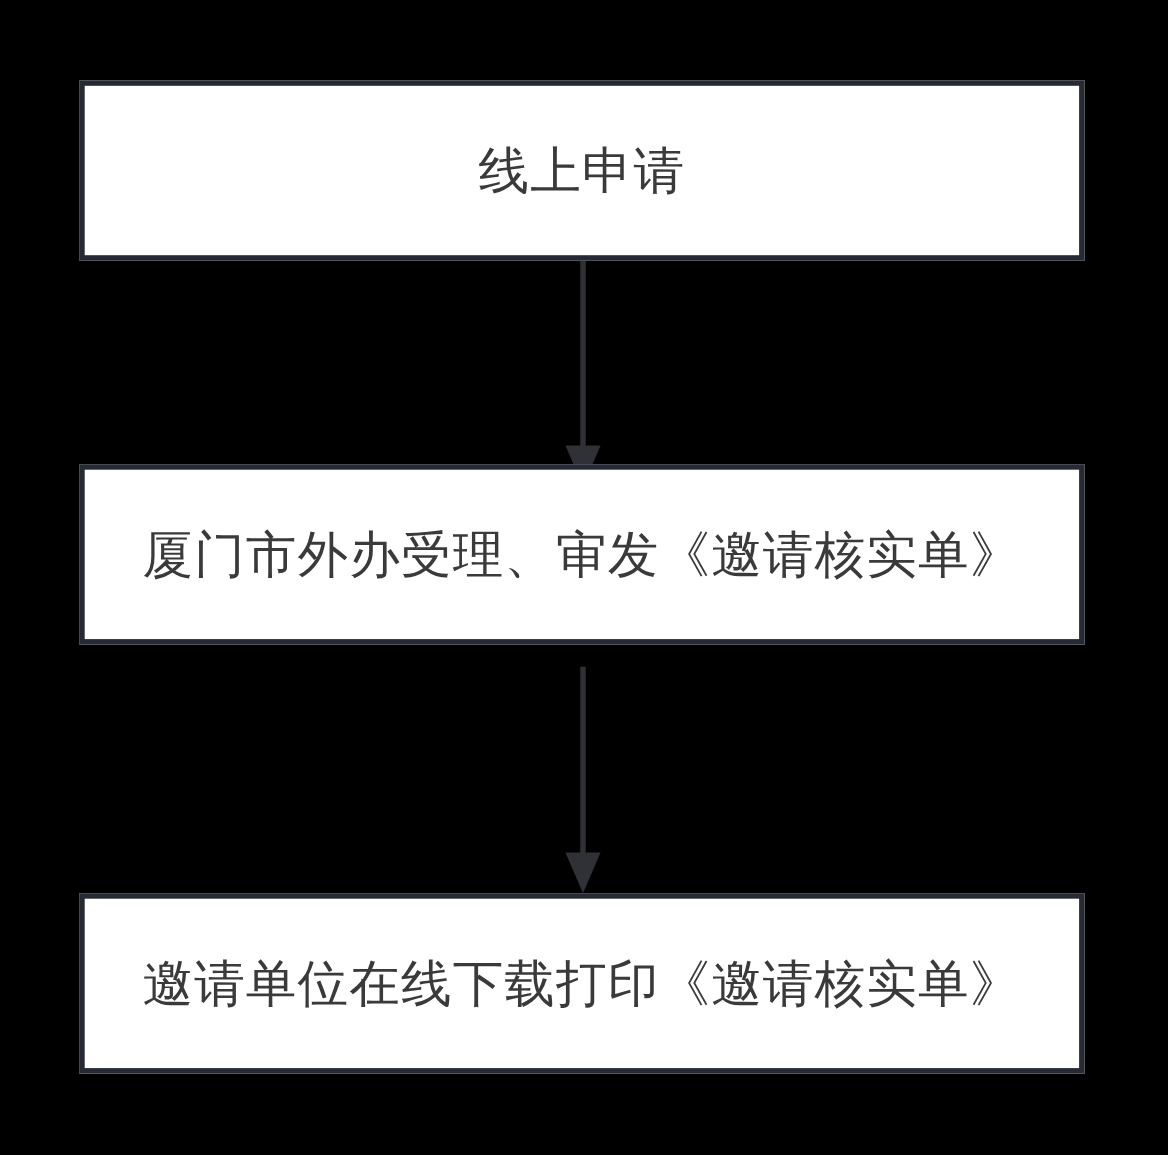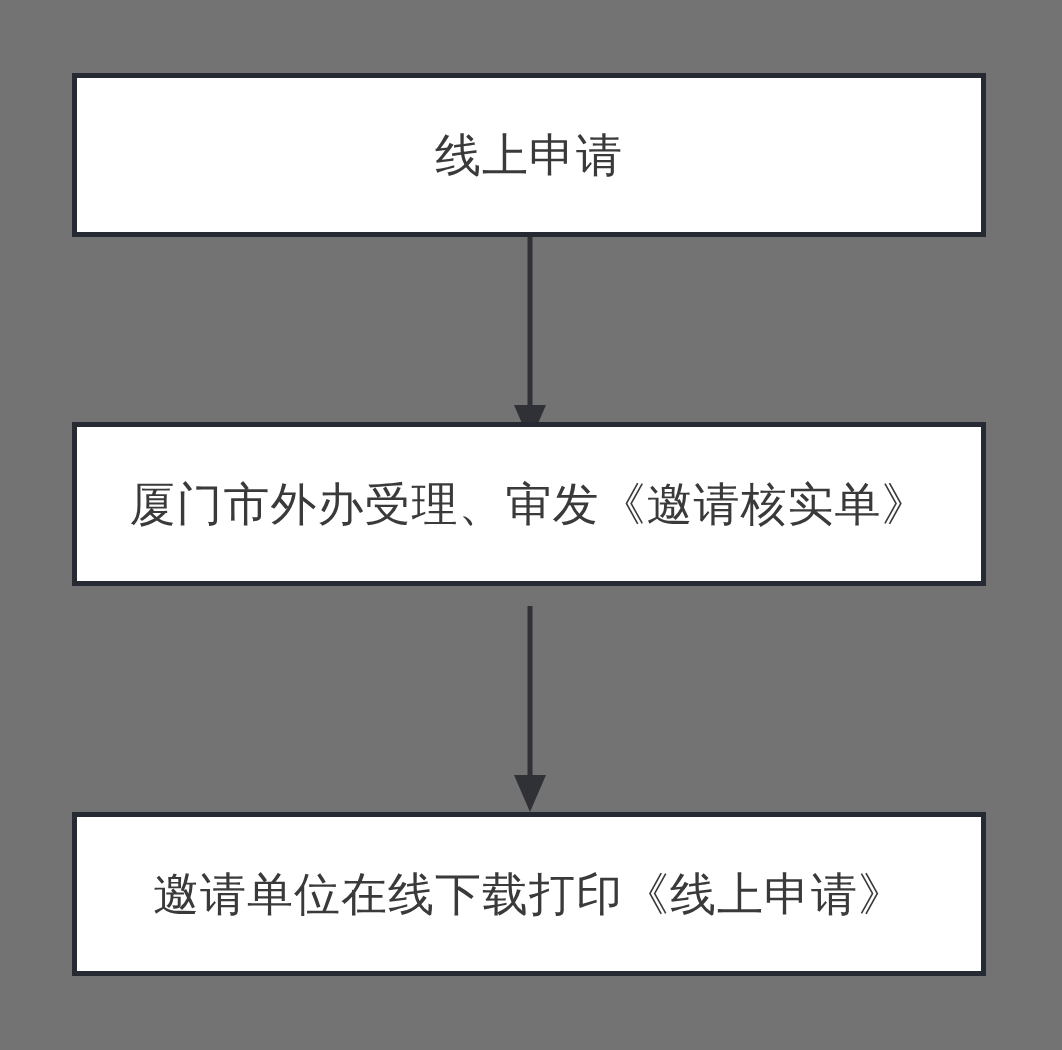--- a/index.html
+++ b/index.html
@@ -4,21 +4,21 @@
 <style>
   html, body {
     margin: 0;
     padding: 0;
     background: #ffffff;
   }
   .canvas {
     position: relative;
     width: 1062px;
     height: 1050px;
-    background: #737373;
+    background: #000000;
     font-family: "Liberation Sans", sans-serif;
     overflow: hidden;
   }
   .flow-box {
     position: absolute;
     left: 72px;
     width: 914px;
     height: 164px;
     box-sizing: border-box;
     border: 5px solid #262a33;
@@ -65,16 +65,16 @@
   <div class="flow-box box-2">
     <span class="label">厦门市外办受理、审发《邀请核实单》</span>
   </div>
 
   <svg class="arrow arrow-2" viewBox="0 0 36 206" preserveAspectRatio="none" aria-hidden="true">
     <line x1="18" y1="0" x2="18" y2="173"></line>
     <polygon points="2,169 34,169 18,206"></polygon>
   </svg>
 
   <div class="flow-box box-3">
-    <span class="label">邀请单位在线下载打印《线上申请》</span>
+    <span class="label">邀请单位在线下载打印《邀请核实单》</span>
   </div>
 
 </div>
 
 </body></html>

